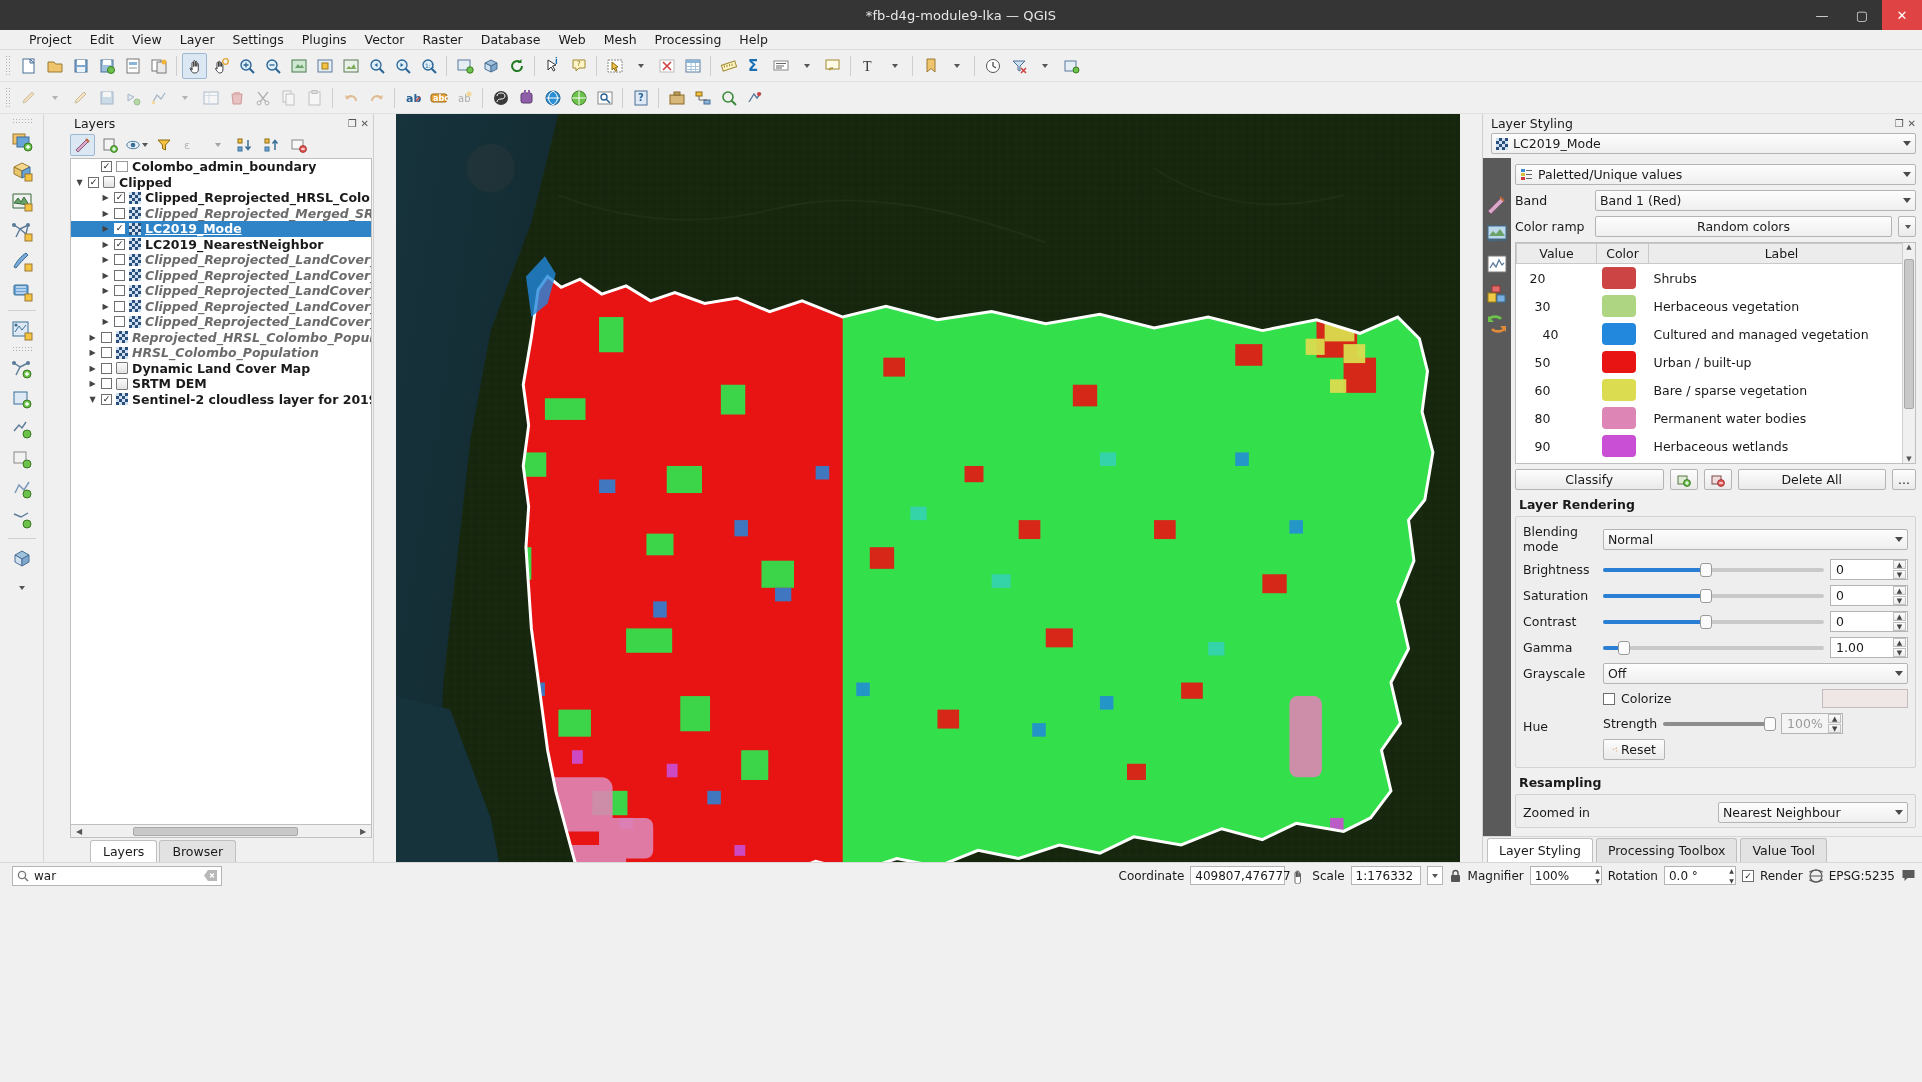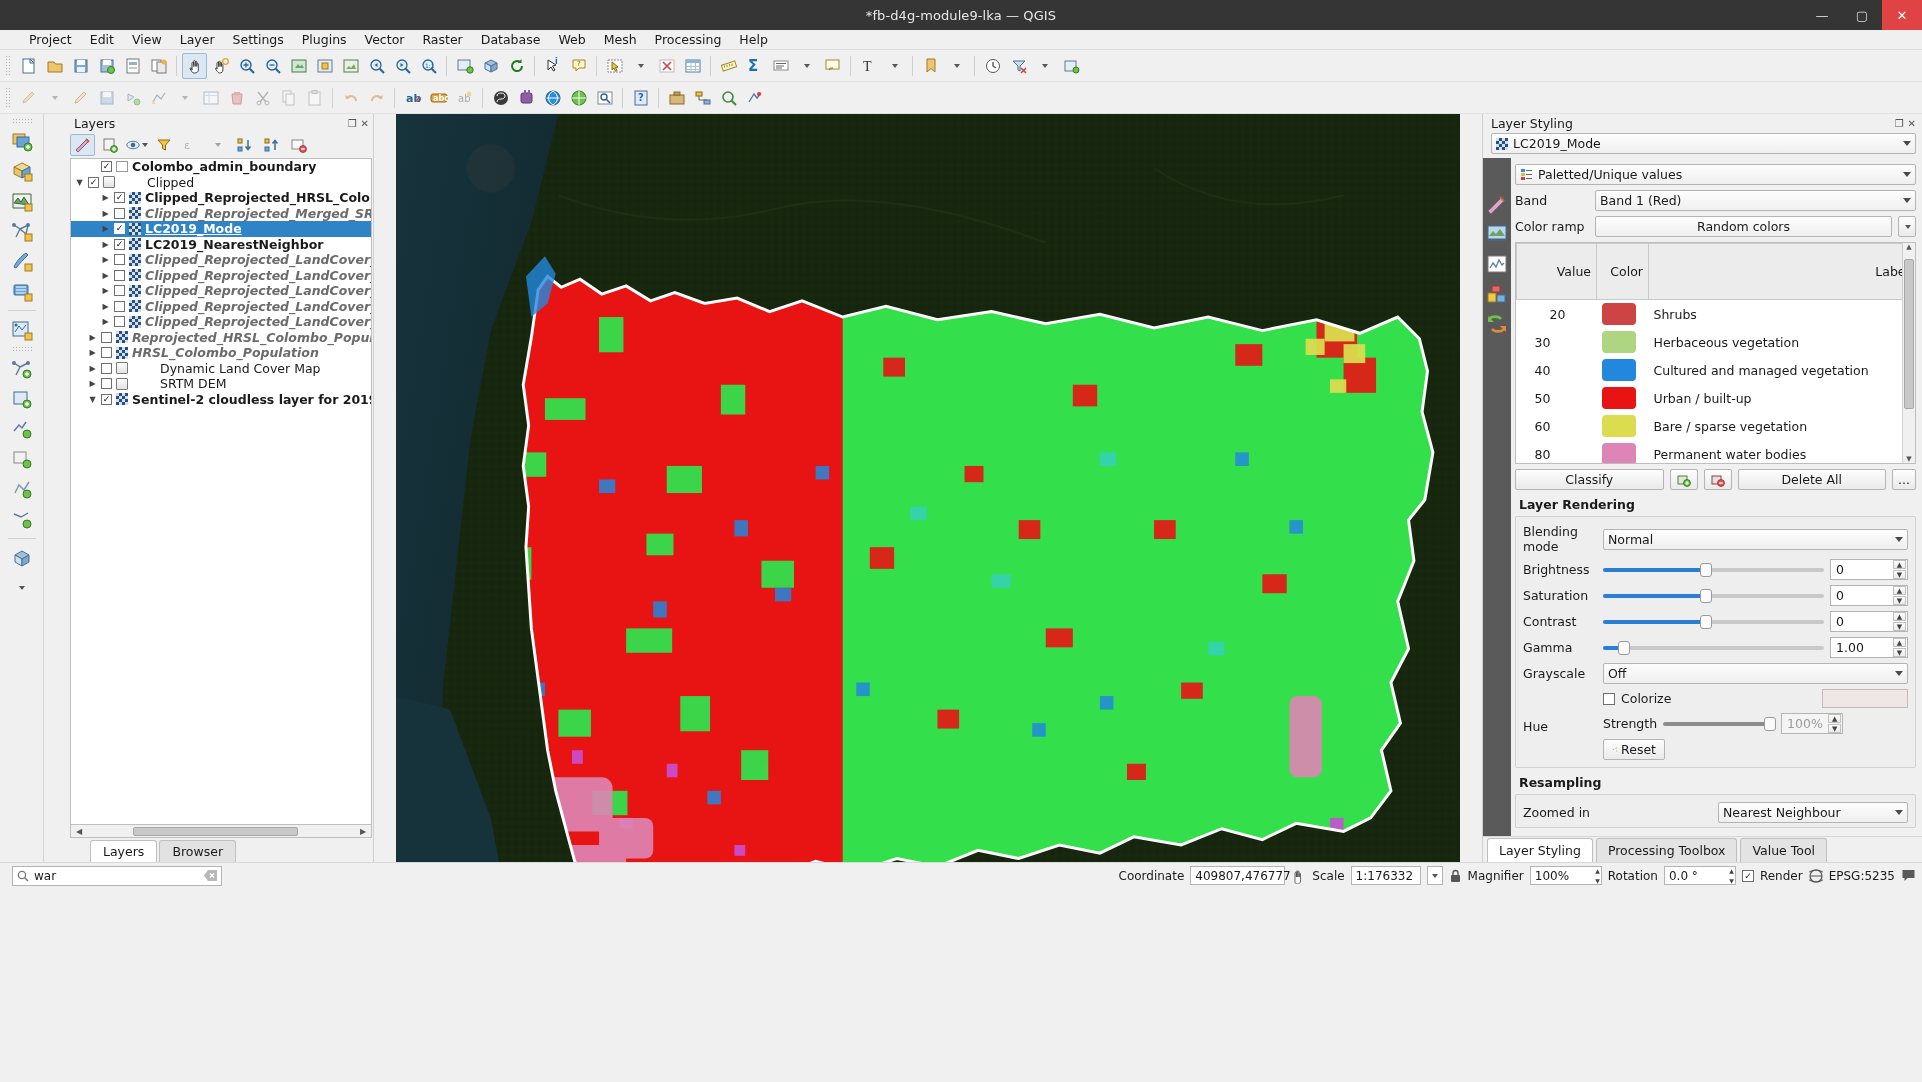--- a/index.html
+++ b/index.html
@@ -77,21 +77,21 @@
   .rasicon{ width:12px;height:12px;flex:0 0 12px;
     background:
       linear-gradient(45deg,#2a4f7c 25%,transparent 25%,transparent 75%,#2a4f7c 75%),
       linear-gradient(45deg,#2a4f7c 25%,#cfe0f0 25%,#cfe0f0 75%,#2a4f7c 75%);
     background-size:6px 6px; background-position:0 0,3px 3px; }
   .grpicon{ width:12px;height:12px;flex:0 0 12px;border:1px solid #7a7a7a;border-radius:1px;
             background:linear-gradient(#fcfcfc,#e2e2e2);}
   .polyicon{ width:12px;height:11px;flex:0 0 12px;border:1px solid #9a9a9a;background:#fff;}
   .lname.b{ font-weight:bold;}
   .lname.i{ font-style:italic; font-weight:bold; color:#6b6b6b;}
-  .lname.n{ font-weight:normal;margin-left:28px;}
+  .lname.n{ font-weight:bold;}
   .hscroll{ height:13px; background:#f0f0f0; border:1px solid #bfbfbf; border-top:none;
             margin:0 1px 0 4px; display:flex; align-items:center; padding:0 13px; position:relative;}
   .hscroll .thumb{ height:9px; background:#c8c8c8; border:1px solid #a8a8a8; border-radius:2px;
                    width:60%; margin-left:18%;}
   .hscroll .arr{ position:absolute; width:12px; text-align:center; font-size:8px; color:#555;}
   .paneltabs{ height:24px; display:flex; align-items:flex-end; gap:2px; padding-left:24px;}
   .ptab{ padding:3px 12px; border:1px solid #bfbfbf; border-bottom:none;
          border-radius:3px 3px 0 0; background:#e2e2e2; font-size:12.5px;}
   .ptab.active{ background:#fff;}
   
@@ -111,21 +111,21 @@
           background:linear-gradient(#fdfdfd,#efefef); display:flex; align-items:center;
           padding:0 4px; font-size:12.5px; position:relative;}
   .combo .cv{ flex:1; overflow:hidden; white-space:nowrap;}
   .combo .arrow{ width:0;height:0;border-left:4px solid transparent;border-right:4px solid transparent;
                  border-top:5px solid #4a4a4a;}
   .btn{ height:21px; border:1px solid #b4b4b4; border-radius:2px;
         background:linear-gradient(#fdfdfd,#eaeaea); display:flex; align-items:center;
         justify-content:center; font-size:12.5px; padding:0 8px;}
   table.valtbl{ width:100%; border-collapse:collapse; table-layout:fixed; }
   table.valtbl th{ background:#ececec; border:1px solid #c9c9c9; font-weight:normal;
-                   text-align:right; padding:20px 5px; font-size:12.5px;}
+                   text-align:center; padding:2px 5px; font-size:12.5px;}
   table.valtbl td{ padding:3px 5px; font-size:12.5px; border:none;}
   .swatch{ width:34px;height:22px;border-radius:4px; display:block;}
   .tblbox{ border:1px solid #bfbfbf; background:#fff; height:222px; overflow:hidden; position:relative;}
   .vscroll{ position:absolute; right:0; top:0; bottom:0; width:13px; background:#f0f0f0;
             border-left:1px solid #cfcfcf;}
   .vscroll .vthumb{ position:absolute; left:1px; right:1px; top:16px; height:150px;
                     background:#c8c8c8; border:1px solid #a8a8a8; border-radius:2px;}
   .grouphdr{ font-weight:bold; font-size:12.5px; margin:7px 0 4px 4px;}
   .groupbox{ border:1px solid #d2d2d2; background:#eeeeee; border-radius:2px; padding:7px 7px;}
   .slider{ flex:1; height:16px; position:relative; display:flex; align-items:center;}
@@ -1070,35 +1070,35 @@
             <table class="valtbl">
               <thead>
                   <tr>
                 <th style="width:80px">Value</th>
                 <th style="width:52px">Color</th>
                 <th>Label</th>
               </tr>
                 </thead>
               <tbody id="valbody">
                   <tr>
-                    <td style="text-align: left; padding-left: 33px;">20</td>
+                    <td style="text-align: left; padding-left: 13px;">20</td>
                     <td>
                       <span class="swatch" style="background: rgb(204, 68, 68);"></span>
                     </td>
                     <td>Shrubs</td>
                   </tr>
                   <tr>
                     <td style="text-align: left; padding-left: 18px;">30</td>
                     <td>
                       <span class="swatch" style="background: rgb(174, 213, 129);"></span>
                     </td>
                     <td>Herbaceous vegetation</td>
                   </tr>
                   <tr>
-                    <td style="text-align: left; padding-left: 18px; margin-top: 20px;">40</td>
+                    <td style="text-align: left; padding-left: 26px; margin-top: 20px;">40</td>
                     <td>
                       <span class="swatch" style="background: rgb(34, 136, 221);"></span>
                     </td>
                     <td>Cultured and managed vegetation</td>
                   </tr>
                   <tr>
                     <td style="text-align: left; padding-left: 18px;">50</td>
                     <td>
                       <span class="swatch" style="background: rgb(232, 20, 20);"></span>
                     </td>

